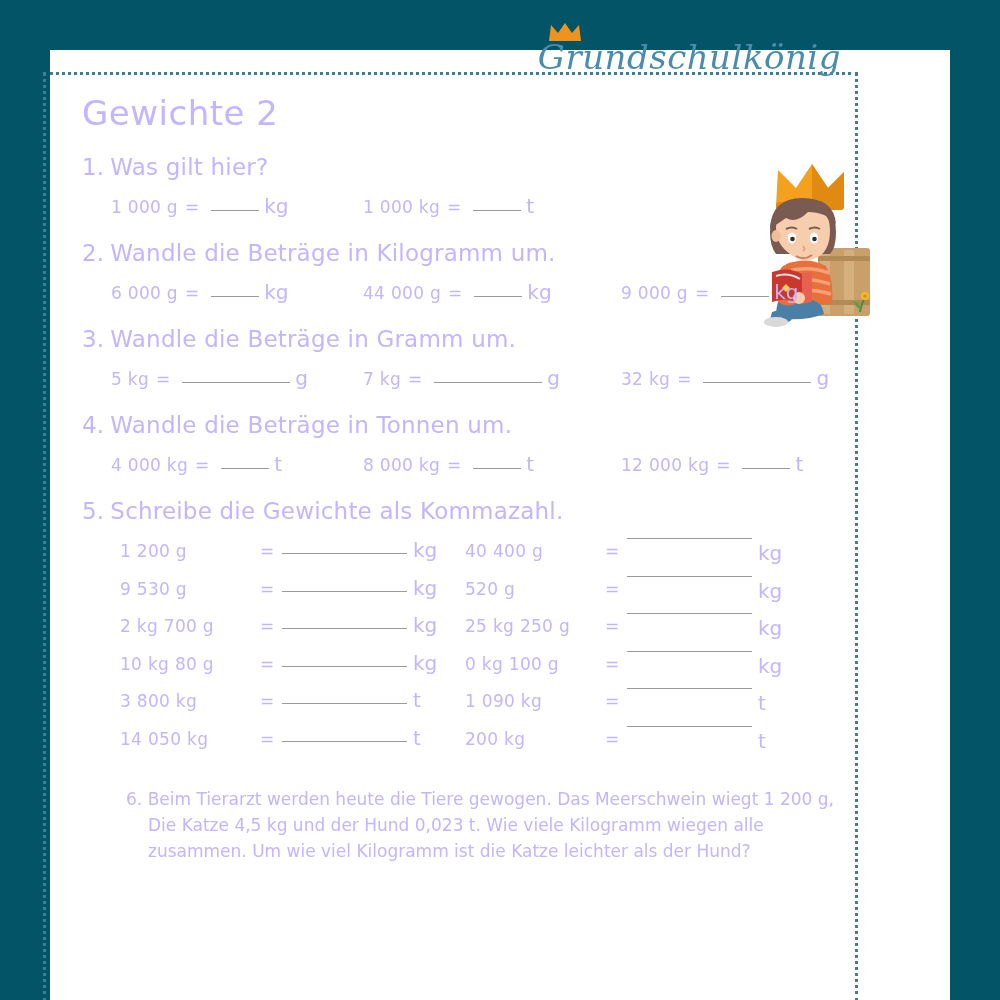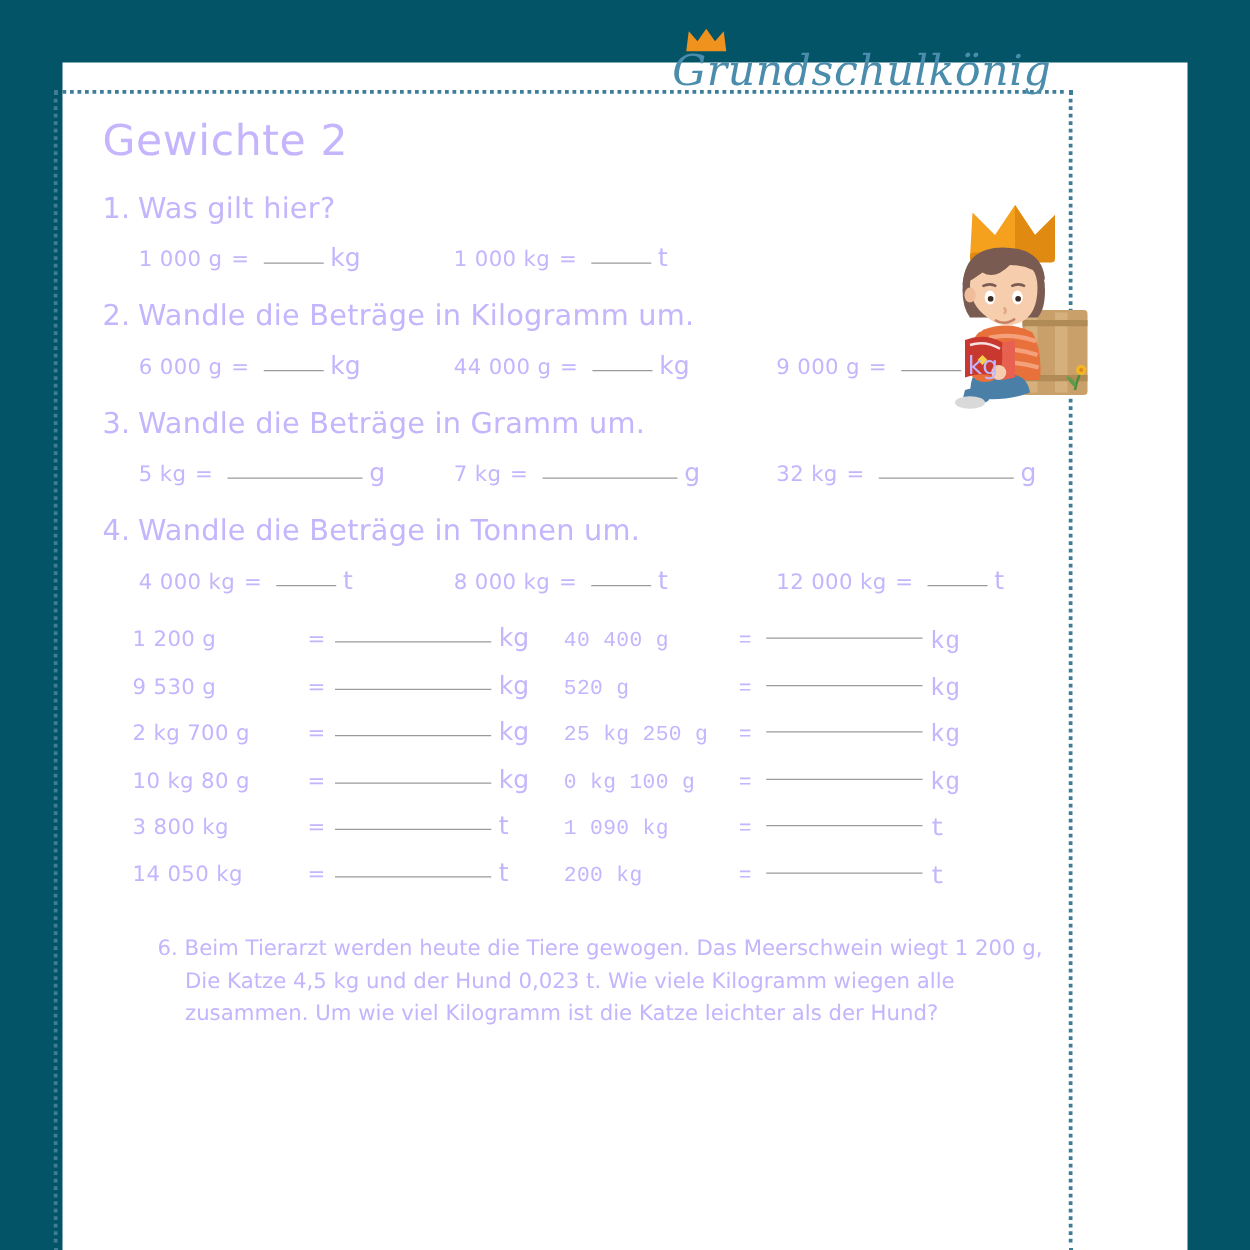--- a/index.html
+++ b/index.html
@@ -100,33 +100,33 @@
   .blank.short { width: 48px; }
   .blank.long  { width: 108px; }
   .unit { font-size: 20px; }
 
   
   .col-a { width: 252px; }
   .col-b { width: 258px; }
 
   
   .kommatable {
-    margin-left: 24px;
+    margin-left: 38px;
     margin-top: 2px;
     margin-bottom: 24px;
     font-size: 17px;
   }
   .kt-row {
     display: flex;
     align-items: baseline;
     height: 37.5px;
     white-space: nowrap;
   }
   .kt-left  { width: 345px; display: flex; align-items: baseline; }
-  .kt-right { width: 345px; display: flex; align-items: center; font-family: Liberation Mono, monospace; }
+  .kt-right { width: 345px; display: flex; align-items: flex-start; }
   .kt-term  { width: 140px; letter-spacing: 0.3px; }
   .kt-eq    { width: 22px; }
   .kt-blank {
     display: inline-block;
     border-bottom: 1.6px solid #9b9b9b;
     width: 125px;
     height: 0;
     position: relative;
     top: -3px;
     margin-right: 6px;
@@ -329,20 +329,23 @@
         <div class="item">
           <span class="lhs">12 000 kg</span>
           <span class="eq">=</span>
           <span class="blank short"></span>
           <span class="unit">t</span>
         </div>
       </div>
     </div>
 
     <div class="task">
+      <div class="task-head">
+        <span class="num">5.</span><span>Schreibe die Gewichte als Kommazahl.</span>
+      </div>
       <div class="kommatable">
 
         <div class="kt-row">
           <div class="kt-left">
             <span class="kt-term">1 200 g</span>
             <span class="kt-eq">=</span>
             <span class="kt-blank"></span>
             <span class="unit">kg</span>
           </div>
           <div class="kt-right">

